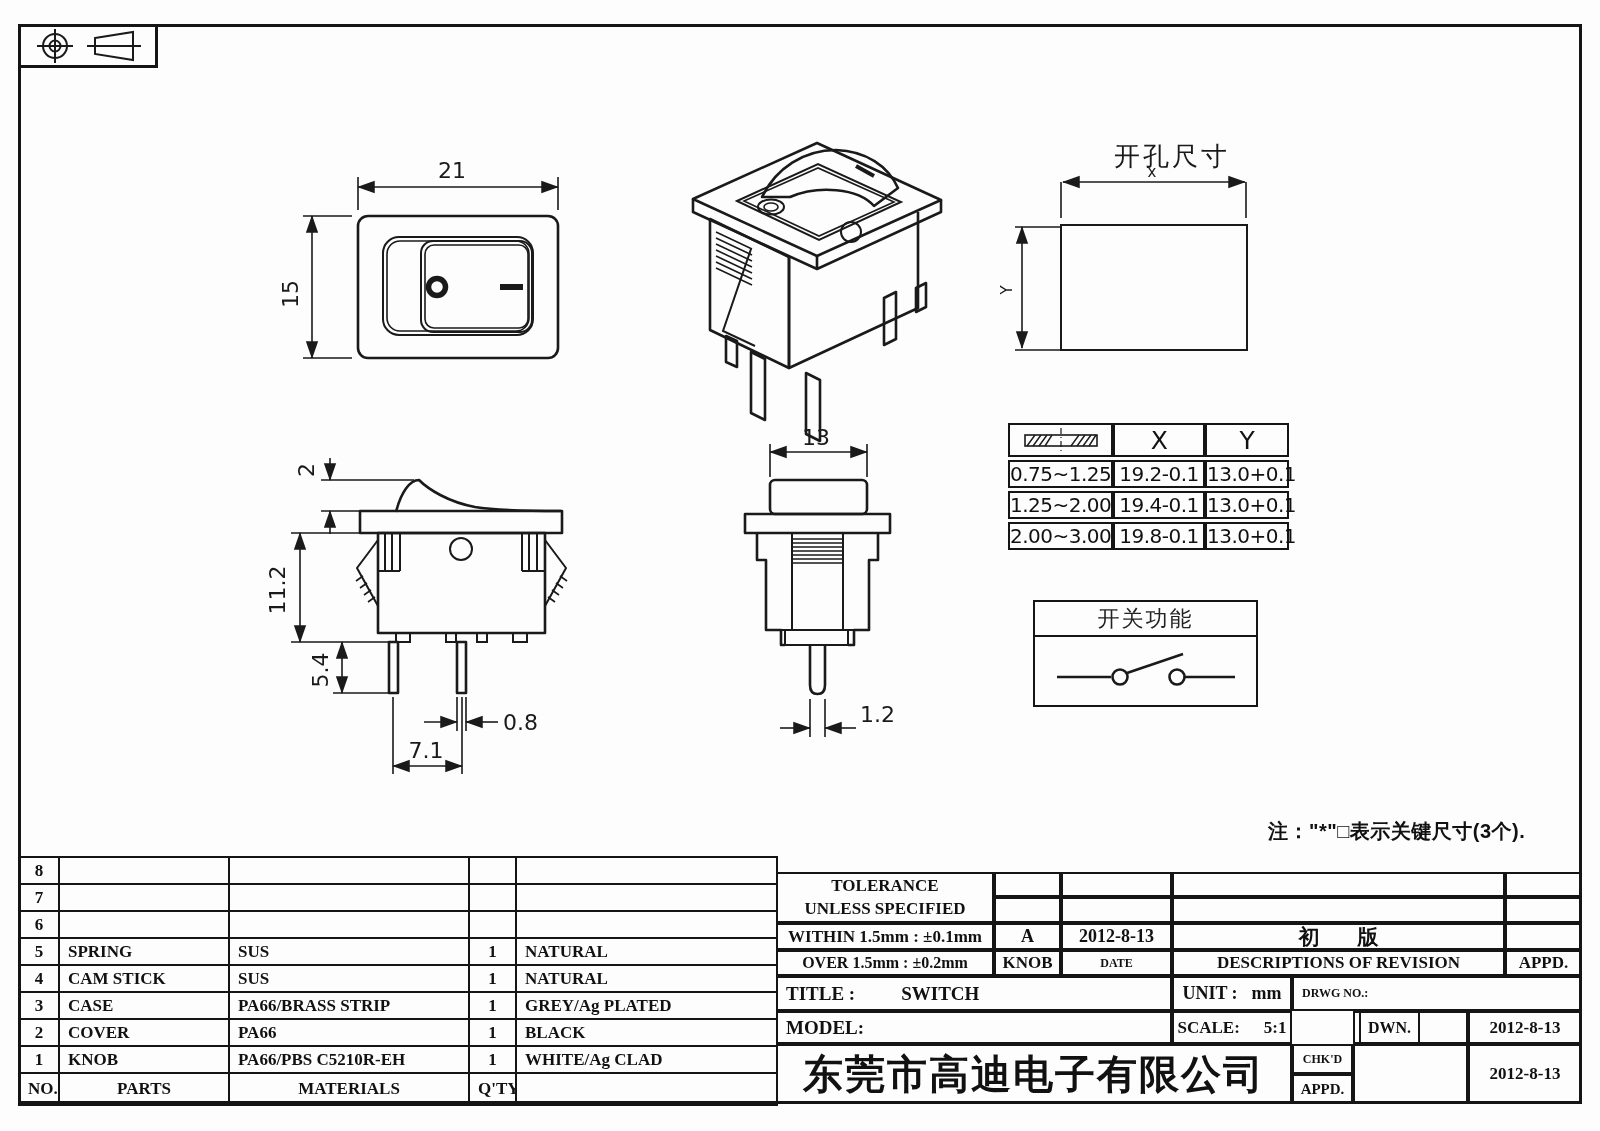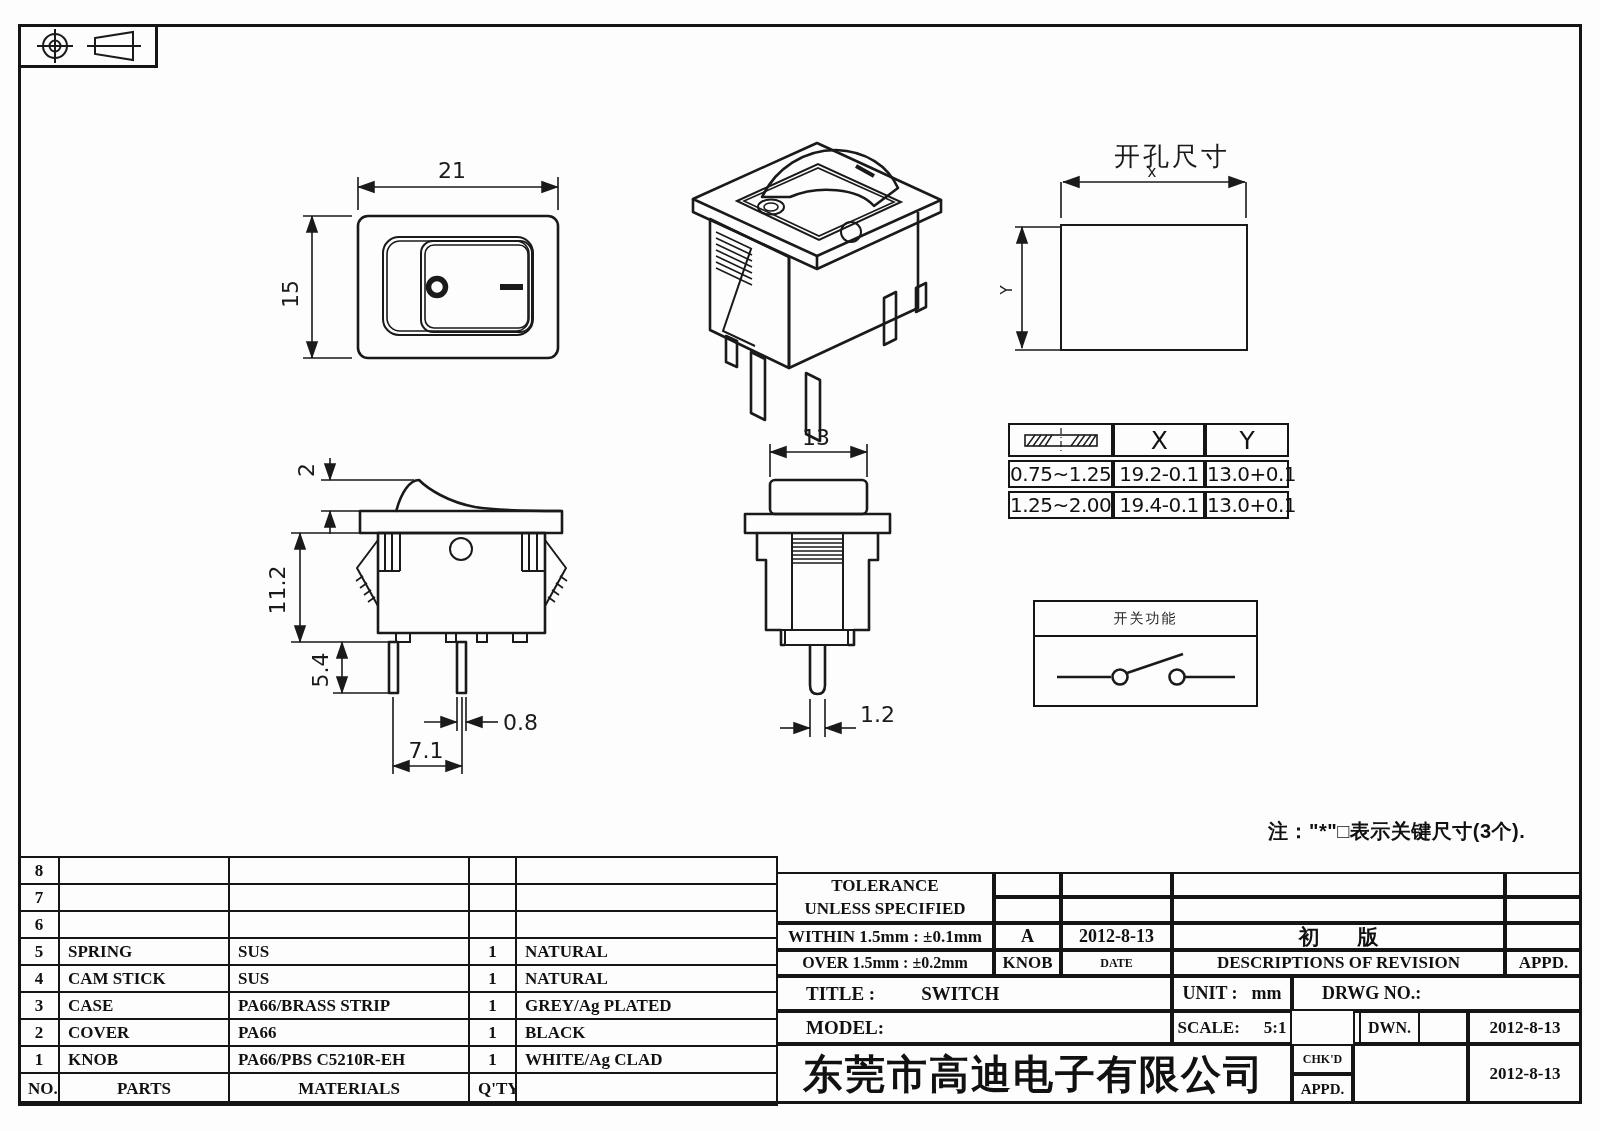--- a/index.html
+++ b/index.html
@@ -20,36 +20,36 @@
   
   table.holes{position:absolute;left:1008px;top:420px;width:281px;border-collapse:separate;
       border-spacing:0 3px;table-layout:fixed;font-family:"DejaVu Sans",sans-serif;color:#111;}
   table.holes td{border:2px solid #151515;text-align:center;padding:0;height:24px;
       font-size:20px;letter-spacing:-0.5px;background:#fdfdfd;}
   table.holes tr.hd td{height:30px;font-size:25px;}
   
   .fnbox{position:absolute;left:1033px;top:600px;width:225px;height:107px;
       border:2px solid #151515;box-sizing:border-box;background:#fdfdfd;}
   .fnhead{height:33px;border-bottom:2px solid #151515;display:flex;align-items:center;
-      justify-content:center;font-size:14px;letter-spacing:2px;color:#222;}
+      justify-content:center;font-size:22px;letter-spacing:2px;color:#222;}
   
   .note{position:absolute;left:1268px;top:818px;width:300px;font-size:20px;font-weight:bold;
       letter-spacing:0.5px;color:#111;}
   
   table.parts{position:absolute;left:18px;top:856px;width:758px;border-collapse:collapse;
       table-layout:fixed;font-family:"Liberation Serif",serif;font-weight:bold;font-size:17px;color:#111;}
   table.parts td{border:2px solid #151515;padding:0 8px;overflow:hidden;white-space:nowrap;}
   table.parts tr{height:27px;}
   table.parts tr.foot{height:32px;}
   td.ctr{text-align:center;padding:0 2px;}
   
   .cell{position:absolute;border:2px solid #151515;box-sizing:border-box;display:flex;
       align-items:center;justify-content:center;font-family:"Liberation Serif",serif;
       font-weight:bold;font-size:18px;color:#111;white-space:nowrap;}
-  .cell.left{justify-content:flex-start;padding-left:28px;}
+  .cell.left{justify-content:flex-start;padding-left:8px;}
   .cell.col{flex-direction:column;line-height:1.35;}
   .cell .gap{display:inline-block;width:46px;}
   .company{font-family:"Liberation Sans",sans-serif;font-size:40px;font-weight:600;letter-spacing:2px;}
   .revcn{font-size:21px;letter-spacing:16px;font-family:"Liberation Sans",sans-serif;padding-left:16px;}
 </style>
 </head>
 <body>
 
 <div class="sheet">
 
@@ -214,20 +214,25 @@
     <tr>
       <td>0.75~1.25</td>
       <td>19.2-0.1</td>
       <td>13.0+0.1</td>
     </tr>
     <tr>
       <td>1.25~2.00</td>
       <td>19.4-0.1</td>
       <td>13.0+0.1</td>
     </tr>
+    <tr>
+      <td>2.00~3.00</td>
+      <td>19.8-0.1</td>
+      <td>13.0+0.1</td>
+    </tr>
   </tbody>
     </table>
 
   <div class="fnbox">
     <div class="fnhead">开关功能</div>
     <svg width="221" height="70" viewBox="0 0 221 70">
       <g stroke="#1a1a1a" stroke-width="2.6" fill="none">
         <line x1="22" y1="40" x2="76" y2="40"></line>
         <circle cx="85" cy="40" r="7.5"></circle>
         <line x1="92" y1="36" x2="148" y2="17"></line>
@@ -341,21 +346,21 @@
 
   <div class="cell left" style="left:776px;top:976px;width:396px;height:35px;font-size:19px;">
     <span>TITLE :</span>
     <span class="gap"></span>
     <span>SWITCH</span>
   </div>
   <div class="cell" style="left:1172px;top:976px;width:120px;height:35px;font-size:18px;gap:14px;">
     <span>UNIT :</span>
     <span>mm</span>
   </div>
-  <div class="cell left" style="left:1292px;top:976px;width:290px;height:35px;font-size:18px;">DRWG NO.:</div>
+  <div class="cell left" style="left:1292px;top:976px;width:290px;height:35px;font-size:12px;">DRWG NO.:</div>
 
   <div class="cell left" style="left:776px;top:1011px;width:396px;height:33px;font-size:19px;">MODEL:</div>
   <div class="cell" style="left:1172px;top:1011px;width:120px;height:33px;font-size:17px;gap:24px;">
     <span>SCALE:</span>
     <span>5:1</span>
   </div>
   <div class="cell" style="left:1359px;top:1011px;width:61px;height:33px;font-size:16px;">DWN.</div>
   <div class="cell" style="left:1353px;top:1011px;width:115px;height:33px;"></div>
   <div class="cell" style="left:1468px;top:1011px;width:114px;height:33px;font-size:17px;">2012-8-13</div>
 

